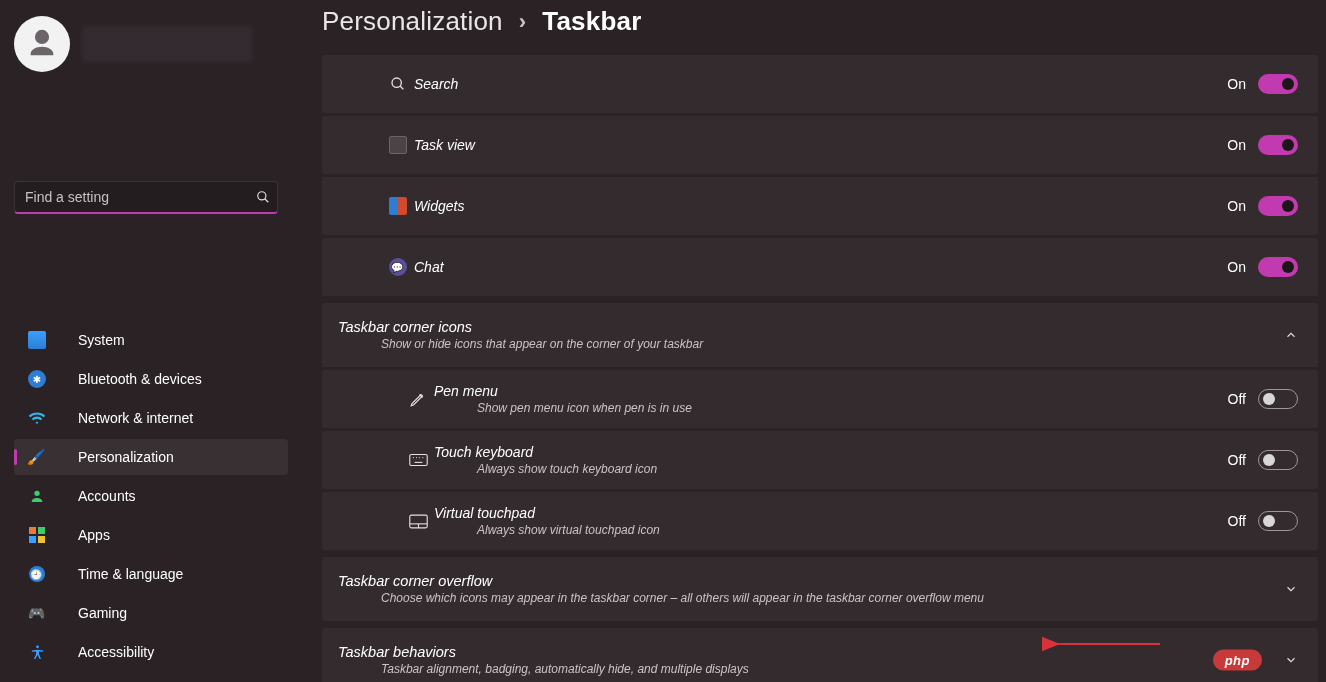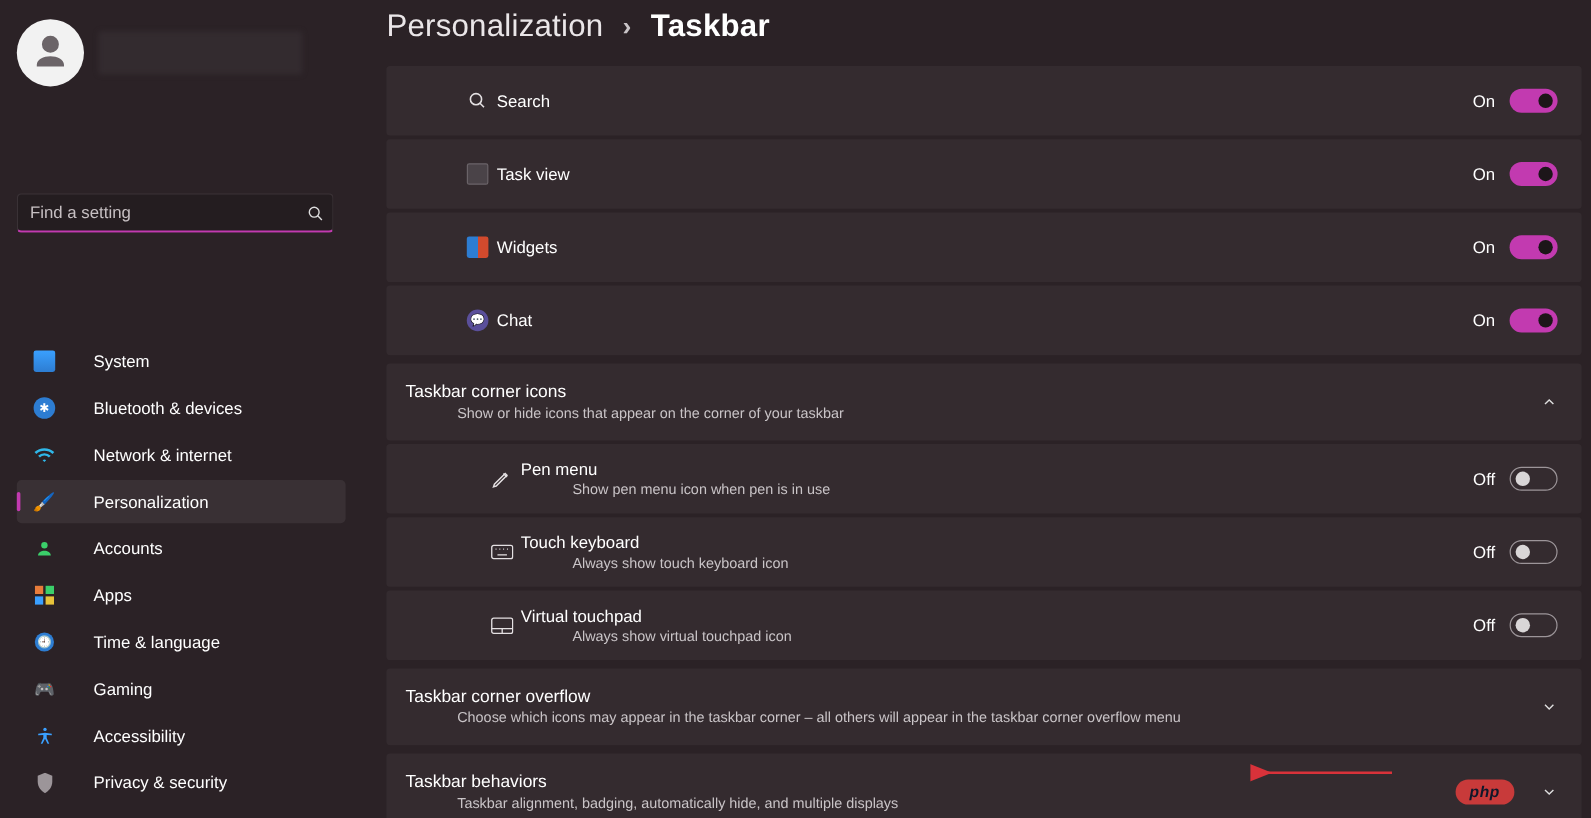--- a/index.html
+++ b/index.html
@@ -21,21 +21,21 @@
 
   .main { flex:1; padding: 6px 4px 0 22px; overflow:hidden; }
   .breadcrumb { display:flex; align-items:center; gap:16px; font-size:26px; font-weight:600; margin-bottom:18px; color:#fff; letter-spacing:.2px;}
   .bc-link{ font-weight:400; color:#eae6e8;}
   .bc-sep { font-size:22px; color:#c9c4c7;}
   .content{ display:flex; flex-direction:column; gap:3px; padding-right:4px;}
 
   .row, .section-row { background: rgba(255,255,255,.043); border-radius:3px; display:flex; align-items:center; padding:0 20px 0 64px; min-height:58px; position:relative;}
   .row { margin-left:0; }
   .row .icon-slot{ position:absolute; left:64px; transform:translateX(-42px); width:24px; display:flex; align-items:center; justify-content:center;}  
-  .row-texts{ display:flex; flex-direction:column; gap:2px;}
+  .row-texts{ display:flex; flex-direction:column; gap:2px;font-style:italic;}
   .row-title{ font-size:14px; color:#fff;}
   .row-desc{ font-size:12px; color:#c9c4c7;margin-left:43px; }
   .row-right{ margin-left:auto; display:flex; align-items:center; gap:12px;}
   .state-label{ font-size:14px; color:#fff;}
 
   .section-row { padding:12px 20px 12px 16px; min-height:64px;}
   .section-row .row-texts .row-title{ font-size:14.5px;}
   .chevron{ color:#ddd; }
 
   
@@ -68,21 +68,21 @@
   .ic-priv{ color:#9c9599;font-size:14px;}
   .ic-upd{ color:#2fb7e8;font-size:16px;}
 
   svg{ display:block;}
 
   
   .annot-arrow{ position:absolute; left:720px; top:4px; pointer-events:none;}
   .annot-arrow svg{ width:120px; height:24px;}
 
   
-  .php-badge{ position:absolute; right:56px; top:50%; transform:translateY(-50%); background:#c83a3a; color:#0f172a; font-size:13px; font-weight:600; padding:3px 12px; border-radius:12px; font-style:italic; letter-spacing:.5px;}
+  .php-badge{ position:absolute; right:56px; top:50%; transform:translateY(-50%); background:#c83a3a; color:#ffffff; font-size:13px; font-weight:600; padding:3px 12px; border-radius:12px; font-style:italic; letter-spacing:.5px;}
 
   
   .mini{ width:18px;height:18px;border-radius:2px;}
   .mini-task{ background:#4a4348; border:1px solid #6a6368;}
   .mini-widgets{ background:linear-gradient(90deg,#2d7dd2 50%,#d24a2d 50%);}
   .mini-chat{ width:18px;height:18px;border-radius:50%;background:#5a4f9a;display:flex;align-items:center;justify-content:center;color:#fff;font-size:10px;}
 
   .pen-ico, .kb-ico, .tp-ico{ color:#e4e0e2; }
 </style>
 </head>
@@ -165,28 +165,20 @@
     </div>
     <div class="nav-item">
       <span class="nav-ico ic-access">
         <svg width="17" height="17" viewBox="0 0 24 24" fill="currentColor">
             <circle cx="12" cy="4" r="2"></circle>
             <path d="M4 9l8-1 8 1v2l-6-.5V14l3 7h-2l-3-6-3 6H7l3-7v-3.5L4 11z"></path>
           </svg>
       </span>
       <span>Accessibility</span>
     </div>
-    <div class="nav-item">
-      <span class="nav-ico ic-priv">
-        <svg width="15" height="17" viewBox="0 0 24 28" fill="currentColor">
-            <path d="M12 0l10 4v8c0 8-5 13-10 16C7 25 2 20 2 12V4z"></path>
-          </svg>
-      </span>
-      <span>Privacy &amp; security</span>
-    </div>
   </nav>
 </aside>
 
 <main class="main">
   <div class="breadcrumb">
     <span class="bc-link">Personalization</span>
     <span class="bc-sep">›</span>
     <span>Taskbar</span>
   </div>
 

